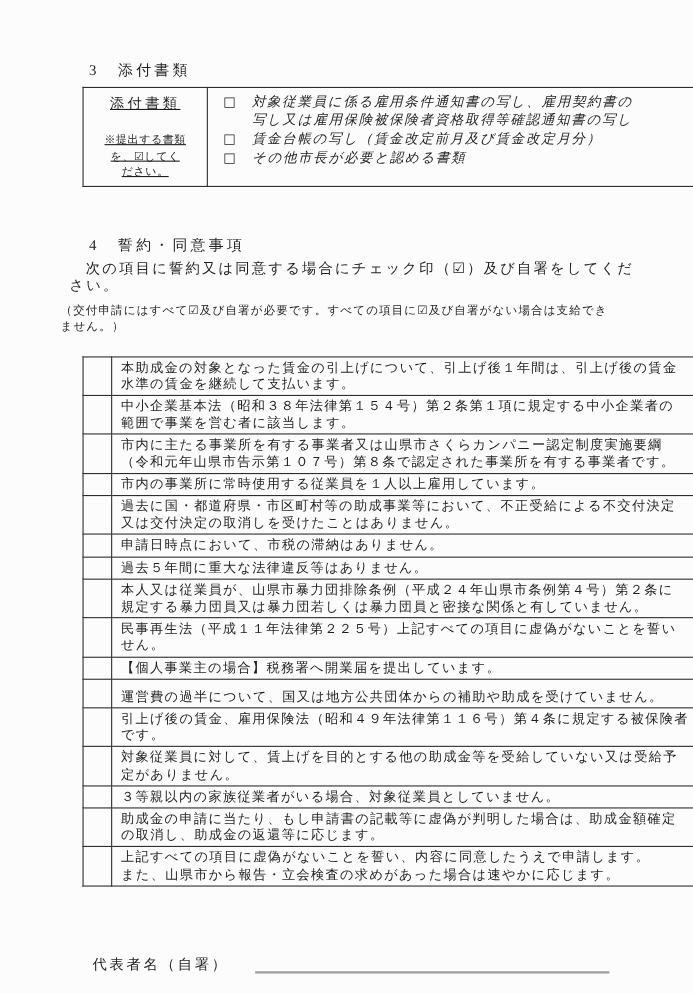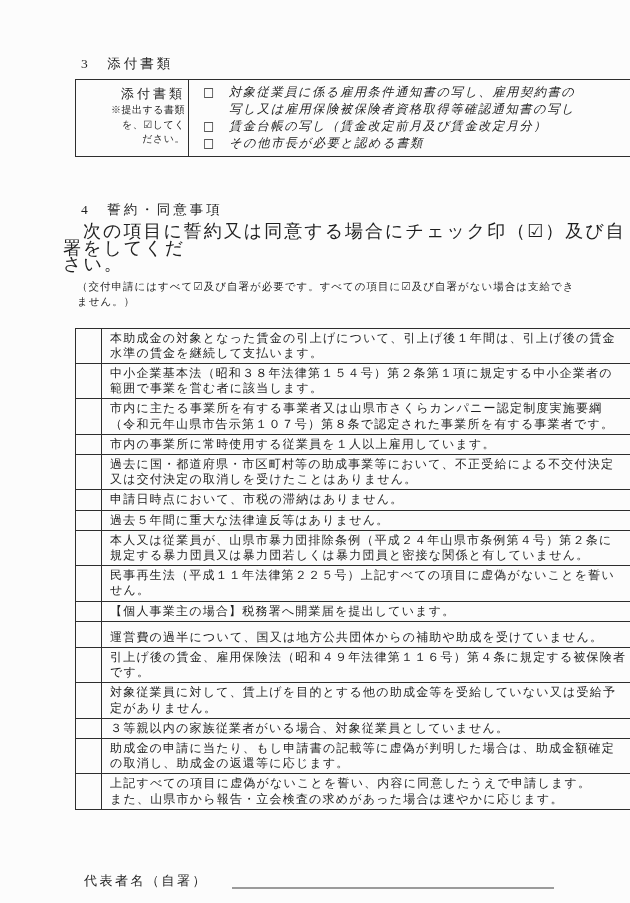--- a/index.html
+++ b/index.html
@@ -31,34 +31,35 @@
     margin: 7px 0 0 59px;
     width: 557px;
     table-layout: fixed;
   }
   table.att td {
     border: 1px solid #2e2e2e;
     vertical-align: top;
   }
   td.att-head {
     width: 113px;
-    text-align: right;
+    text-align: center;
     padding: 5px 3px 4px 3px;
+    text-decoration: underline;
   }
   .att-head-title {
     font-size: 13px;
     letter-spacing: 3px;
     line-height: 17px;
   }
   .att-head-note {
     font-size: 10px;
     letter-spacing: 0.5px;
     line-height: 14.5px;
     white-space: pre-line;
-    margin-top: 1px;
+    margin-top: 19px;
   }
   td.att-body { padding: 4px 6px 4px 6px; }
   .att-item { display: flex; align-items: flex-start; }
   .att-checkbox {
     width: 26px;
     flex: 0 0 26px;
     margin-left: 8px;
     font-size: 12px;
     line-height: 17px;
     font-family: "DejaVu Sans", sans-serif;
@@ -67,27 +68,27 @@
     font-size: 12.3px;
     letter-spacing: 1.5px;
     line-height: 17px;
     white-space: pre-line;
     font-style: italic;
   }
 
   
   .instruction {
     margin: 5px 15px 0 47px;
-    font-size: 18px;
+    font-size: 13px;
     letter-spacing: 2px;
     line-height: 16.5px;
     white-space: pre-line;
   }
   .note {
-    margin: 6px 15px 0 61px;
+    margin: 6px 15px 0 39px;
     font-size: 10.5px;
     letter-spacing: 1px;
     line-height: 15.5px;
     white-space: pre-line;
     font-family: Liberation Serif, serif;
   }
 
   
   table.pledge {
     border-collapse: collapse;

